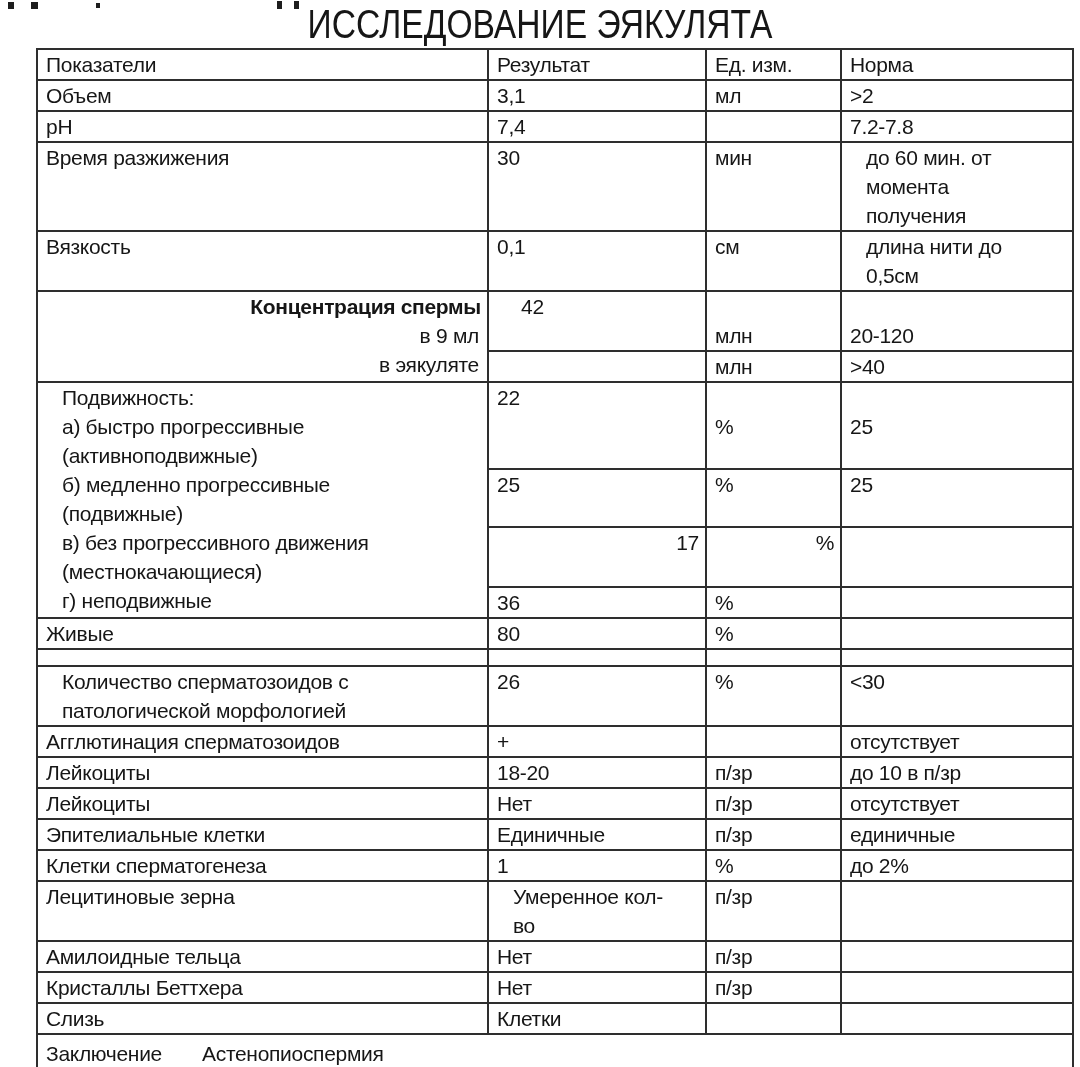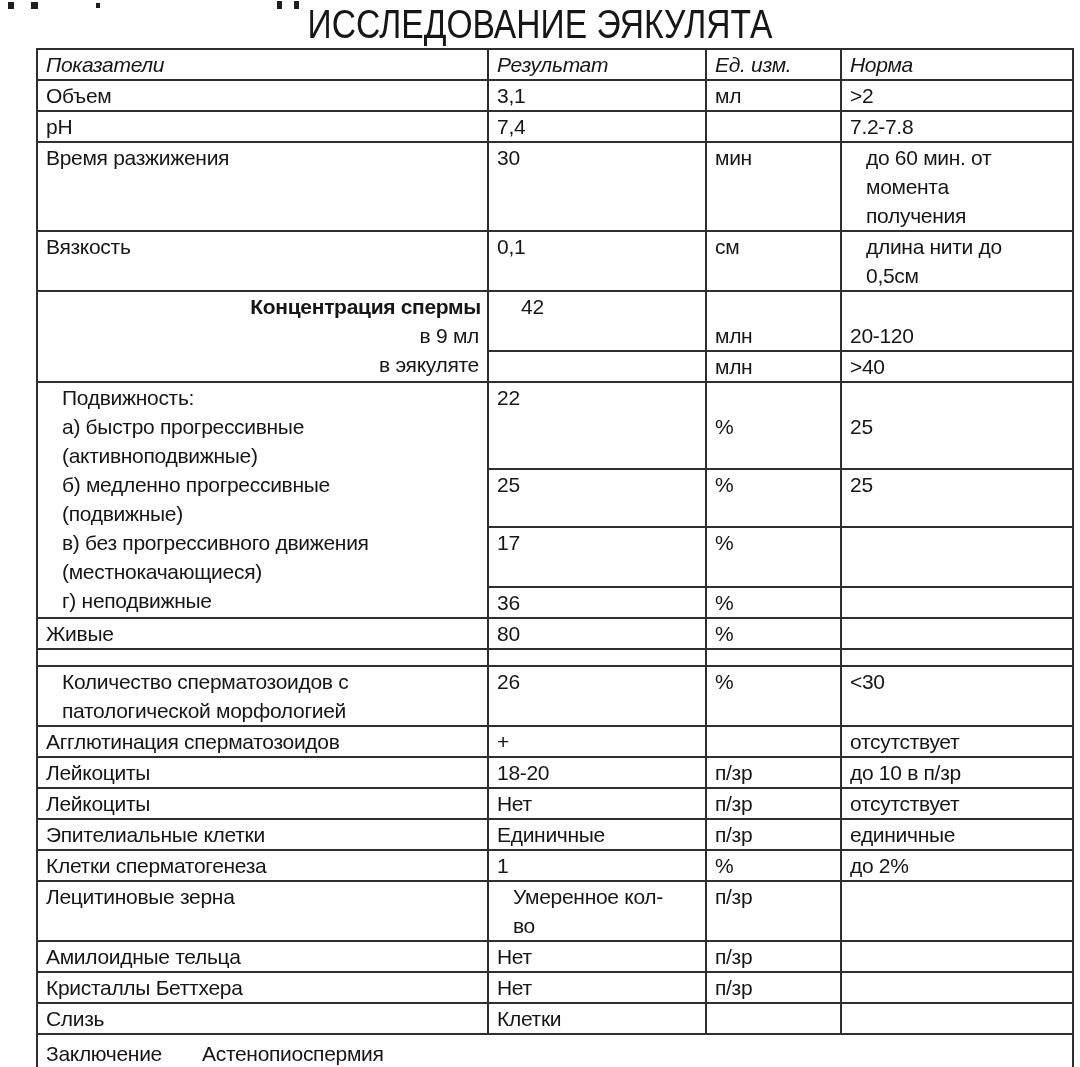--- a/index.html
+++ b/index.html
@@ -28,22 +28,22 @@
   td {
     border:2px solid #2e2e2e;
     vertical-align:top;
     padding:0 6px 0 8px;
     font-size:21px;
     line-height:29px;
     letter-spacing:-0.3px;
     overflow:hidden;
   }
   .pre { white-space:pre-line;padding-left:24px; }
-  .h29 { height:29px;margin-top:22px; } .h30 { height:30px; } .h31 { height:17px;font-style:italic; }
-  .h56 { height:56px; } .h58 { height:58px; } .h60 { height:60px; }
+  .h29 { height:29px;margin-top:22px; } .h30 { height:30px; } .h31 { height:17px; }
+  .h56 { height:56px; } .h58 { height:58px; } .h60 { height:60px;text-align:right; }
   .h87 { height:87px; }
   .bb0 { border-bottom:none;padding-left:32px; }
   .bt0 { border-top:none; }
   .nb  { border-bottom:none; }
   .pt1 { padding-top:29px; }
   .cl { text-align:right;font-weight:bold; }
   .cr { text-align:right; padding-right:2px; }
   .concl { padding-top:4px; }
   .concl-val { margin-left:40px; }
   .frag { position:absolute; background:#1d1d1d; }

